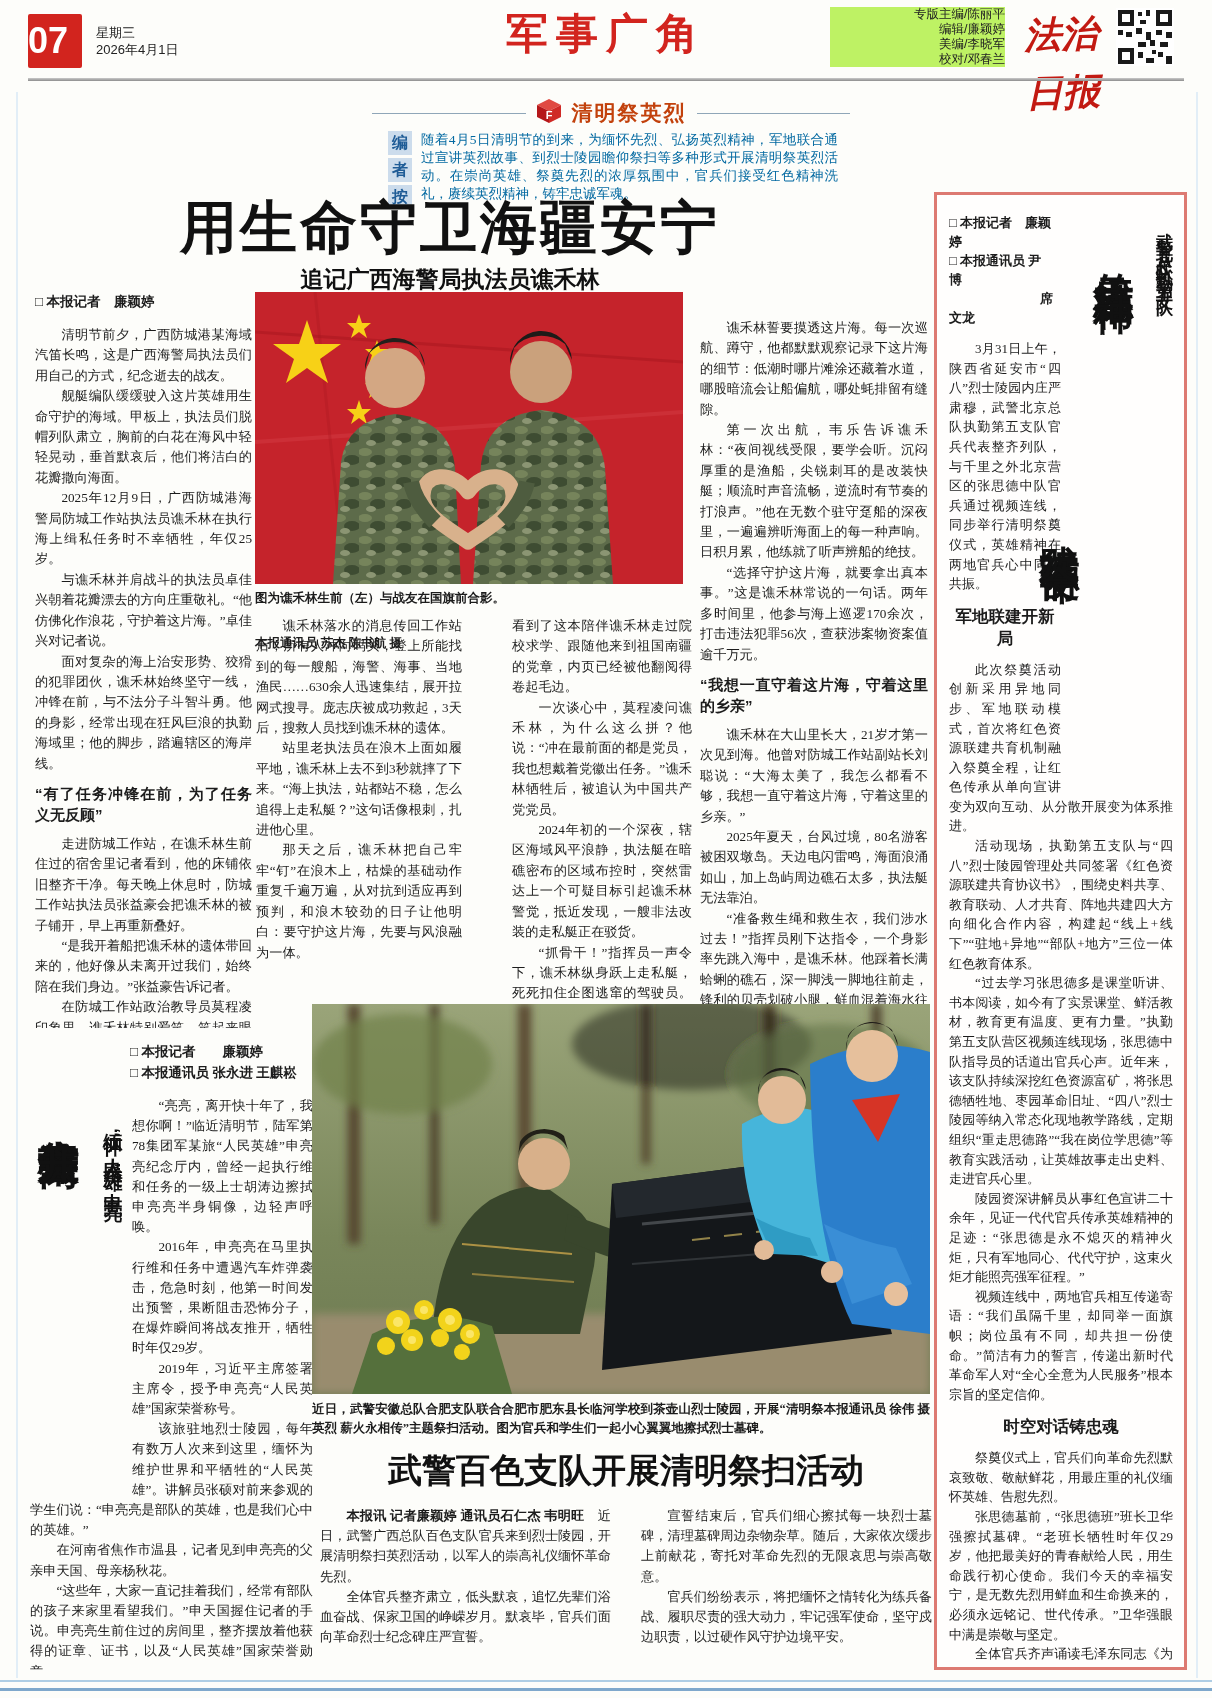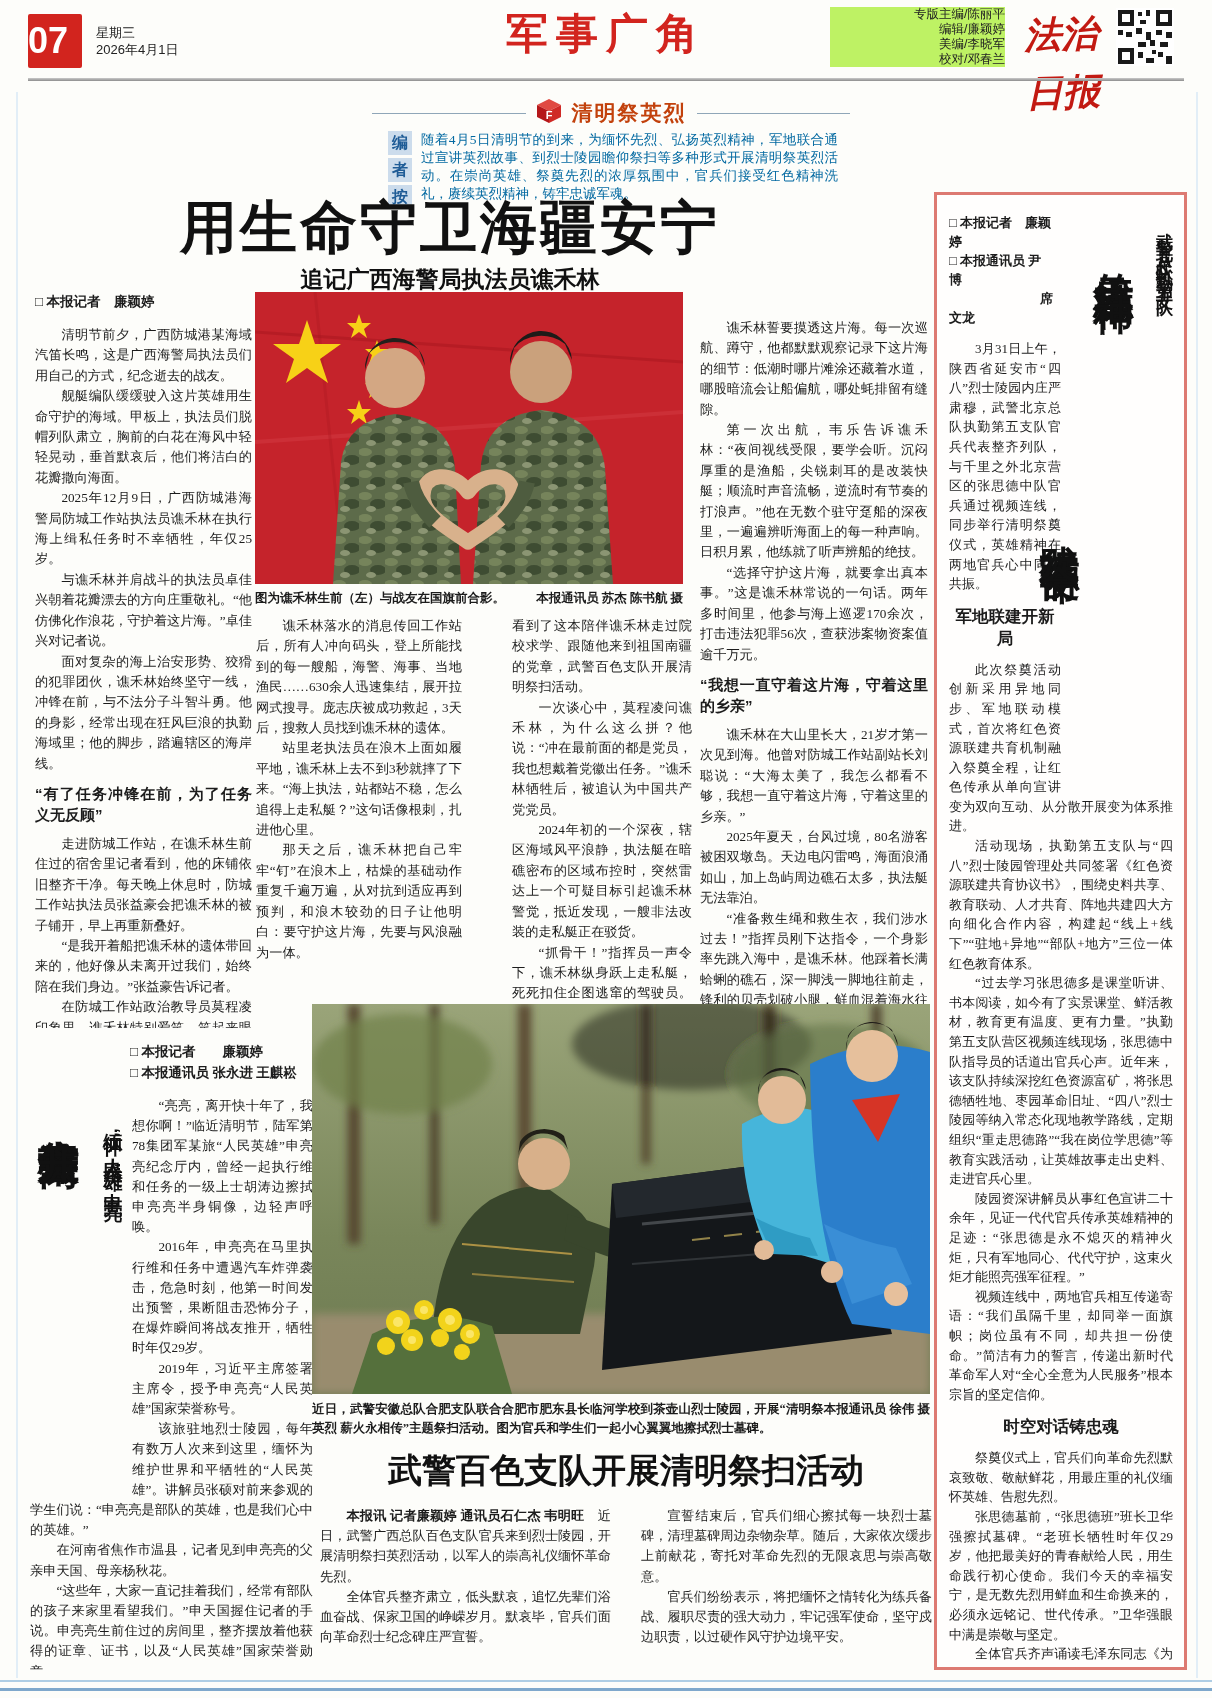--- a/index.html
+++ b/index.html
@@ -39,22 +39,22 @@
   .col{overflow:hidden;font-size:13.2px;line-height:20.4px;text-align:justify;}
   .col .para{margin:0;text-indent:2em;}
   .col .para.cont{text-indent:0;}
   .col .sub-head{margin:9px 0;font:bold 15px/21px "Liberation Sans","DejaVu Sans",sans-serif;text-indent:0;}
   .byline{font:bold 13.5px/19px "Liberation Serif","DejaVu Serif",serif;margin:0 0 14px 0;}
   .m-col1{left:35px;top:292px;width:217px;height:736px;}
   .m-col2{left:256px;top:616px;width:206px;height:414px;}
   .m-col3{left:512px;top:616px;width:180px;height:414px;}
   .m-col4{left:700px;top:318px;width:228px;height:712px;}
   .m-photo{left:255px;top:292px;width:428px;height:292px;overflow:hidden;}
-  .m-caption{left:255px;top:590px;width:428px;display:flex;justify-content:space-between;gap:12px;
-             font:bold 12.5px/17px "Liberation Serif","DejaVu Serif",serif;}
+  .m-caption{left:255px;top:590px;width:428px;display:flex;justify-content:space-between;gap:28px;
+             font:bold 12.5px/17px "Liberation Serif","DejaVu Serif",serif;flex-direction:column;}
 
   
   .redbox{left:934px;top:192px;width:253px;height:1478px;border:3px solid #dd7a72;background:#fffefd;
           padding:18px 11px 10px 12px;overflow:hidden;}
   .rb-byline{font:bold 13px/19px "Liberation Serif","DejaVu Serif",serif;margin:0 0 12px 0;white-space:pre-line;}
   .rb-float{float:right;width:112px;height:568px;}
   .rb-kicker{right:8px;top:24px;writing-mode:vertical-rl;font:bold 17px "Liberation Sans","DejaVu Sans",sans-serif;
              letter-spacing:6px;color:#111;}
   .rb-t1{right:42px;top:46px;writing-mode:vertical-rl;font:bold 40px "Liberation Sans","DejaVu Sans",sans-serif;
          letter-spacing:4px;color:#111;}
@@ -221,21 +221,21 @@
     <span data-name="main-photo-caption">图为谯禾林生前（左）与战友在国旗前合影。</span>
     <span data-name="main-photo-credit" style="white-space:nowrap;">本报通讯员 苏杰 陈书航 摄</span>
   </div>
 
   <div class="abs col m-col2" data-name="main-column-2">
       <p class="para" data-name="paragraph">谯禾林落水的消息传回工作站后，所有人冲向码头，登上所能找到的每一艘船，海警、海事、当地渔民……630余人迅速集结，展开拉网式搜寻。庞志庆被成功救起，3天后，搜救人员找到谯禾林的遗体。</p>
       <p class="para" data-name="paragraph">站里老执法员在浪木上面如履平地，谯禾林上去不到3秒就摔了下来。“海上执法，站都站不稳，怎么追得上走私艇？”这句话像根刺，扎进他心里。</p>
       <p class="para" data-name="paragraph">那天之后，谯禾林把自己牢牢“钉”在浪木上，枯燥的基础动作重复千遍万遍，从对抗到适应再到预判，和浪木较劲的日子让他明白：要守护这片海，先要与风浪融为一体。</p>
     </div>
   <div class="abs col m-col3" data-name="main-column-3">
-      <p class="para cont" data-name="paragraph">看到了这本陪伴谯禾林走过院校求学、跟随他来到祖国南疆的党章，武警百色支队开展清明祭扫活动。</p>
+      <p class="para cont" data-name="paragraph">看到了这本陪伴谯禾林走过院校求学、跟随他来到祖国南疆的党章，内页已经被他翻阅得卷起毛边。</p>
       <p class="para" data-name="paragraph">一次谈心中，莫程凌问谯禾林，为什么这么拼？他说：“冲在最前面的都是党员，我也想戴着党徽出任务。”谯禾林牺牲后，被追认为中国共产党党员。</p>
       <p class="para" data-name="paragraph">2024年初的一个深夜，辖区海域风平浪静，执法艇在暗礁密布的区域布控时，突然雷达上一个可疑目标引起谯禾林警觉，抵近发现，一艘非法改装的走私艇正在驳货。</p>
       <p class="para" data-name="paragraph">“抓骨干！”指挥员一声令下，谯禾林纵身跃上走私艇，死死扣住企图逃窜的驾驶员。就在这时，岸上十余名手持木棍的壮汉嘶吼着冲了过来，将他团团围住。</p>
     </div>
   <div class="abs col m-col4" data-name="main-column-4">
       <p class="para" data-name="paragraph">谯禾林誓要摸透这片海。每一次巡航、蹲守，他都默默观察记录下这片海的细节：低潮时哪片滩涂还藏着水道，哪股暗流会让船偏航，哪处蚝排留有缝隙。</p>
       <p class="para" data-name="paragraph">第一次出航，韦乐告诉谯禾林：“夜间视线受限，要学会听。沉闷厚重的是渔船，尖锐刺耳的是改装快艇；顺流时声音流畅，逆流时有节奏的打浪声。”他在无数个驻守趸船的深夜里，一遍遍辨听海面上的每一种声响。日积月累，他练就了听声辨船的绝技。</p>
       <p class="para" data-name="paragraph">“选择守护这片海，就要拿出真本事。”这是谯禾林常说的一句话。两年多时间里，他参与海上巡逻170余次，打击违法犯罪56次，查获涉案物资案值逾千万元。</p>
       <p class="sub-head" data-name="sub-head">“我想一直守着这片海，守着这里的乡亲”</p>
       <p class="para" data-name="paragraph">谯禾林在大山里长大，21岁才第一次见到海。他曾对防城工作站副站长刘聪说：“大海太美了，我怎么都看不够，我想一直守着这片海，守着这里的乡亲。”</p>

